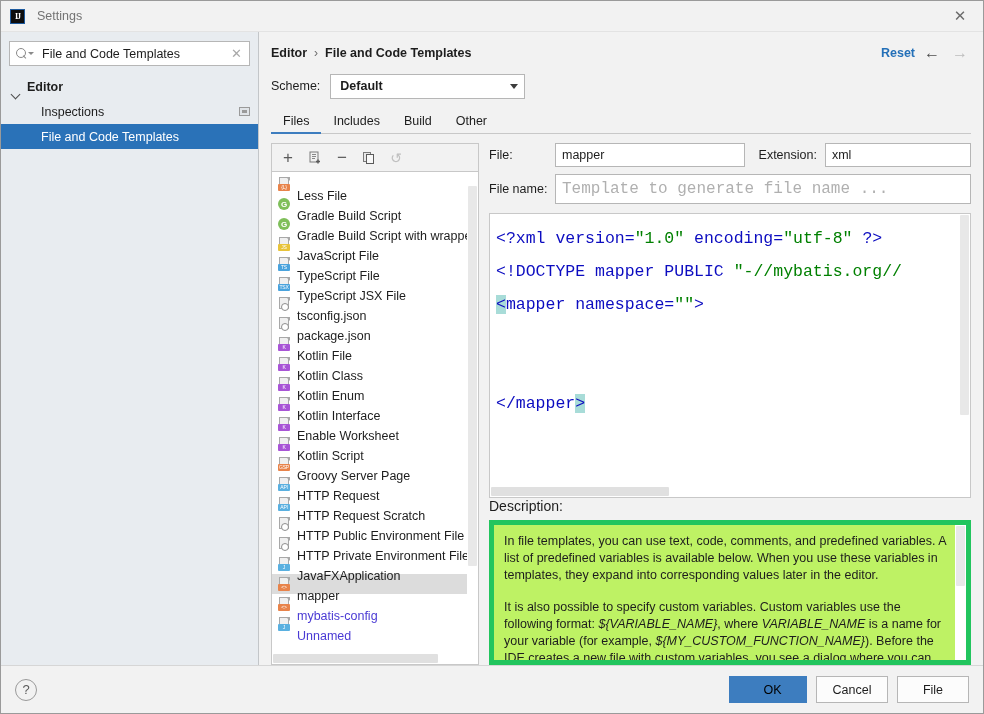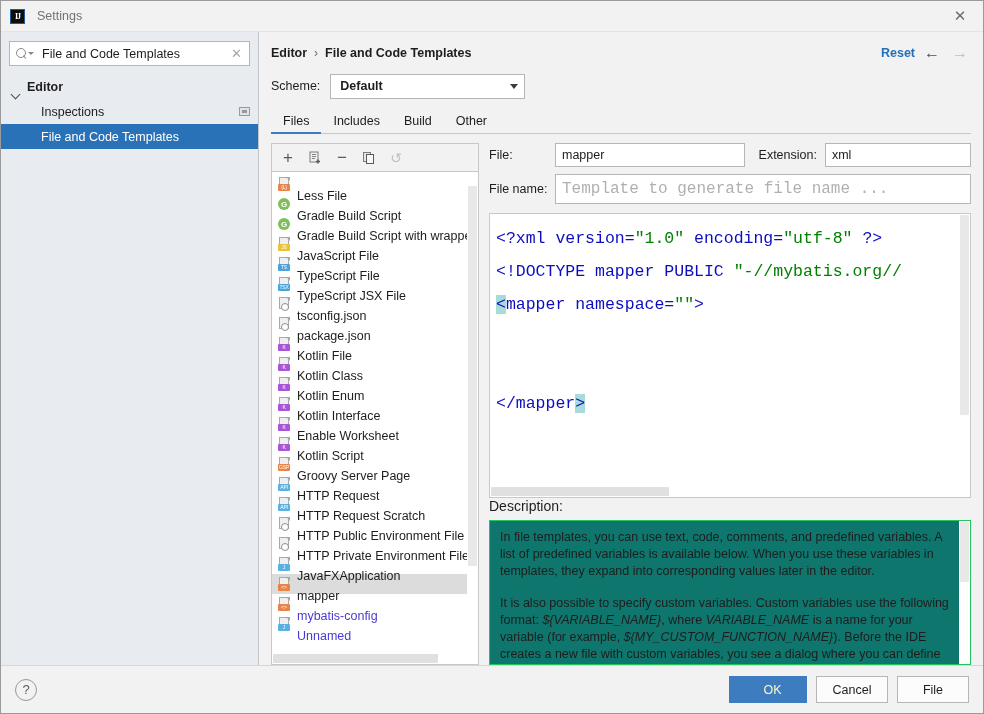--- a/index.html
+++ b/index.html
@@ -298,21 +298,21 @@
     content: ""; position: absolute; left: 4px; top: 1px;
     width: 4px; height: 8px;
     border-right: 2px solid #fff; border-bottom: 2px solid #fff;
     transform: rotate(40deg);
   }
   .cb-label { font-size: 12.5px; }
   .cb-gap { width: 44px; flex: 0 0 44px; }
 
   .desc-label { font-size: 14px; height: 22px; flex: 0 0 22px; }
   .desc-box {
-    flex: 0 0 145px; background: #0f766e; border: 1px solid #22c55e;
+    flex: 0 0 145px; background: #bef264; border: 5px solid #22c55e;
     position: relative; overflow: hidden;
   }
   .desc-inner { padding: 8px 16px 0 10px; }
   .desc-p {
     font-size: 12.5px; line-height: 17px; margin: 0 0 15px 0;
     color: #1d1d1d;
   }
   .desc-p i { font-style: italic; }
 
   
@@ -329,21 +329,21 @@
     font-size: 13px;
   }
   .footer-spacer { flex: 1 1 auto; }
   .btn {
     height: 27px; min-width: 72px; padding: 0 14px;
     display: flex; align-items: center; justify-content: center;
     font-size: 12.5px; margin-left: 9px;
     border: 1px solid #b6b6b6; background: #fcfcfc; color: #1d1d1d;
   }
   .btn.primary {
-    background: #3d7dbf; border-color: #3d7dbf; color: #fef9c3;
+    background: #3d7dbf; border-color: #3d7dbf; color: #000000;
     min-width: 78px;
     padding-left: 23px;
   }
 </style>
 </head>
 <body>
 
 <div class="dialog">
 
   <div class="titlebar">

